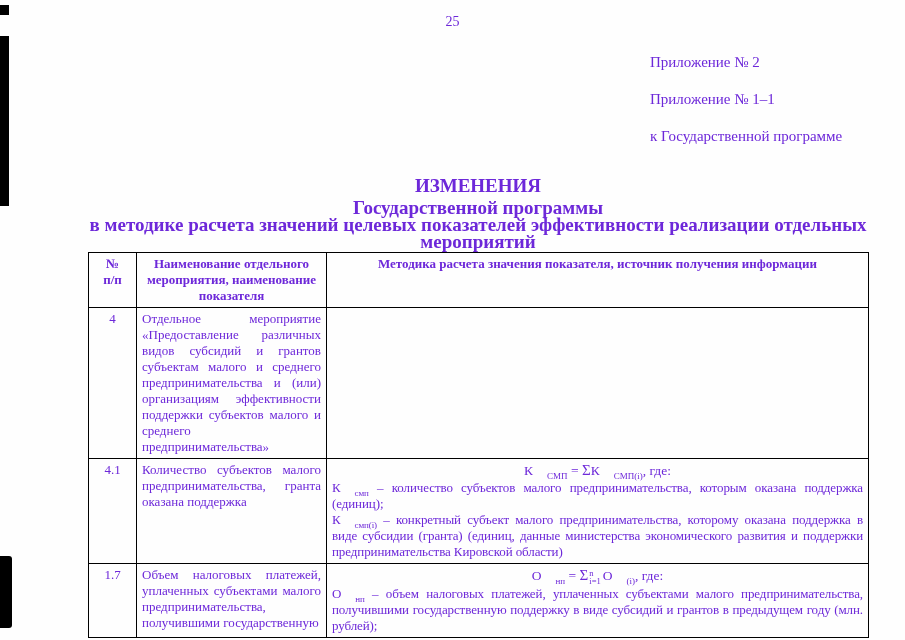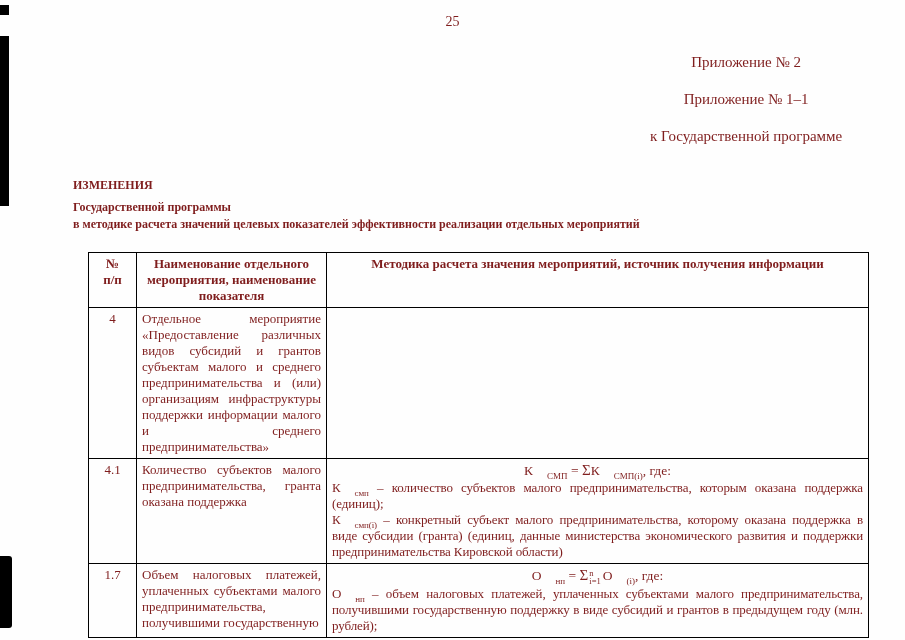--- a/index.html
+++ b/index.html
@@ -5,51 +5,51 @@
   * { box-sizing: border-box; }
   html, body { margin: 0; padding: 0; }
   body { background: #ffffff; }
 
   .page {
     position: relative;
     width: 905px;
     height: 640px;
     background: #fefefe;
     font-family: "Liberation Serif", serif;
-    color: #7f1d1d;
+    color: #6d28d9;
     overflow: hidden;
   }
 
   .scan-mark { position: absolute; left: 0; background: #000; }
   .mark-top    { top: 5px;   width: 9px;  height: 10px; }
   .mark-middle { top: 36px;  width: 9px;  height: 170px; }
   .mark-bottom { top: 556px; width: 12px; height: 72px; border-radius: 0 3px 3px 0; }
 
   .page-number {
     position: absolute;
     top: 14px; left: 0;
     width: 905px;
     text-align: center;
     font-size: 14px;
   }
 
   .annex-block {
     position: absolute;
     top: 54px; left: 650px;
     font-size: 15px;
-    text-align: center;
   }
   .annex-block p { margin: 0 0 21px 0; line-height: 16px; }
 
   .title-block {
     position: absolute;
     top: 177px; left: 73px;
     width: 810px;
+    text-align: center;
     font-weight: bold;
-    font-size: 12px;
+    font-size: 19px;
     line-height: 17px;
   }
   .title-block p { margin: 0; }
   .title-block .main-title { margin-bottom: 5px; }
 
   table.doc-table {
     position: absolute;
     top: 252px; left: 88px;
     width: 780px;
     border-collapse: collapse;
@@ -121,26 +121,26 @@
         <col class="c-name">
         <col class="c-method">
     </colgroup>
     <tbody>
         <tr class="header-row">
       <th>
         <span>№</span><br>
         <span>п/п</span>
       </th>
       <th>Наименование отдельного мероприятия, наименование показателя</th>
-      <th>Методика расчета значения мероприятий, источник получения информации</th>
+      <th>Методика расчета значения показателя, источник получения информации</th>
     </tr>
 
     <tr class="row-4">
       <td class="num-cell">4</td>
-      <td class="name-cell">Отдельное мероприятие «Предоставление различных видов субсидий и грантов субъектам малого и среднего предпринимательства и (или) организациям инфраструктуры поддержки информации малого и среднего предпринимательства»</td>
+      <td class="name-cell">Отдельное мероприятие «Предоставление различных видов субсидий и грантов субъектам малого и среднего предпринимательства и (или) организациям эффективности поддержки субъектов малого и среднего предпринимательства»</td>
       <td class="method-cell"></td>
     </tr>
 
     <tr class="row-4-1">
       <td class="num-cell">4.1</td>
       <td class="name-cell">Количество субъектов малого предпринимательства, гранта оказана поддержка</td>
       <td class="method-cell">
         <p class="formula-line"><span>К</span><sub>СМП</sub><span> = </span><span class="sigma">Σ</span><span>К</span><sub>СМП(i)</sub><span>, где:</span></p>
         <p class="term"><span>К</span><sub>смп</sub><span> – количество субъектов малого предпринимательства, которым оказана поддержка (единиц);</span></p>
         <p class="term"><span>К</span><sub>смп(i)</sub><span> – конкретный субъект малого предпринимательства, которому оказана поддержка в виде субсидии (гранта) (единиц, данные министерства экономического развития и поддержки предпринимательства Кировской области)</span></p>

